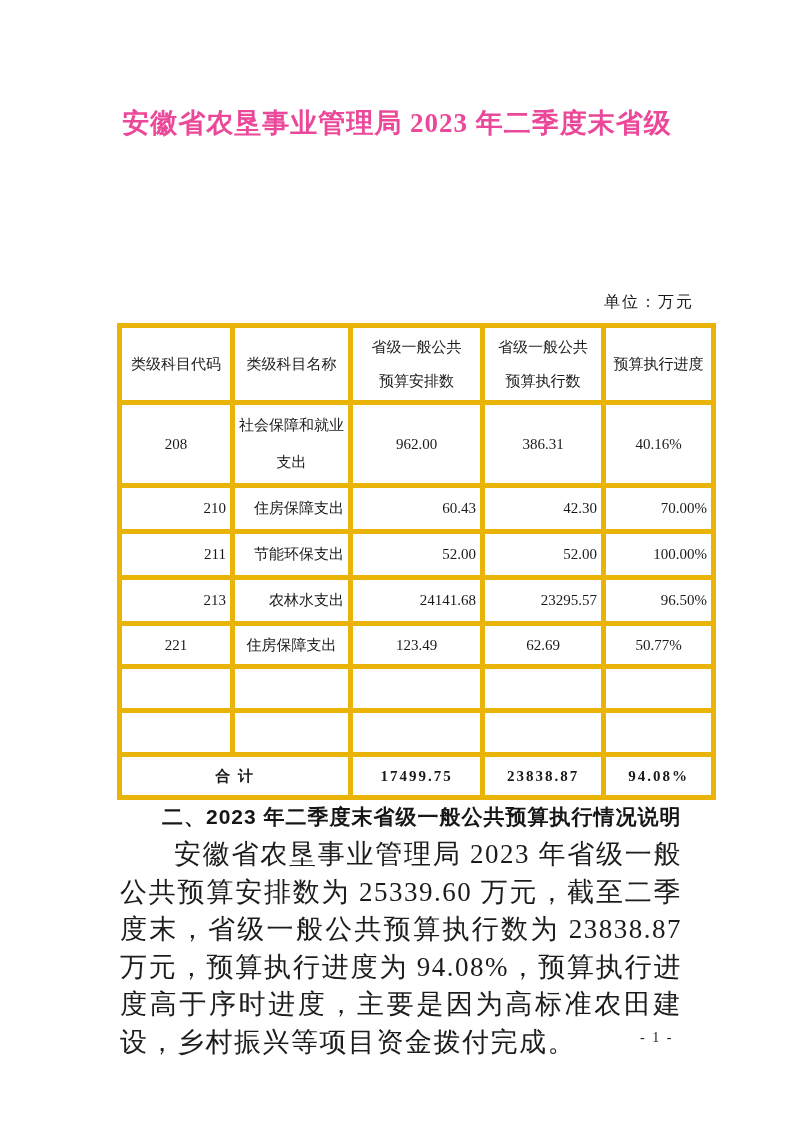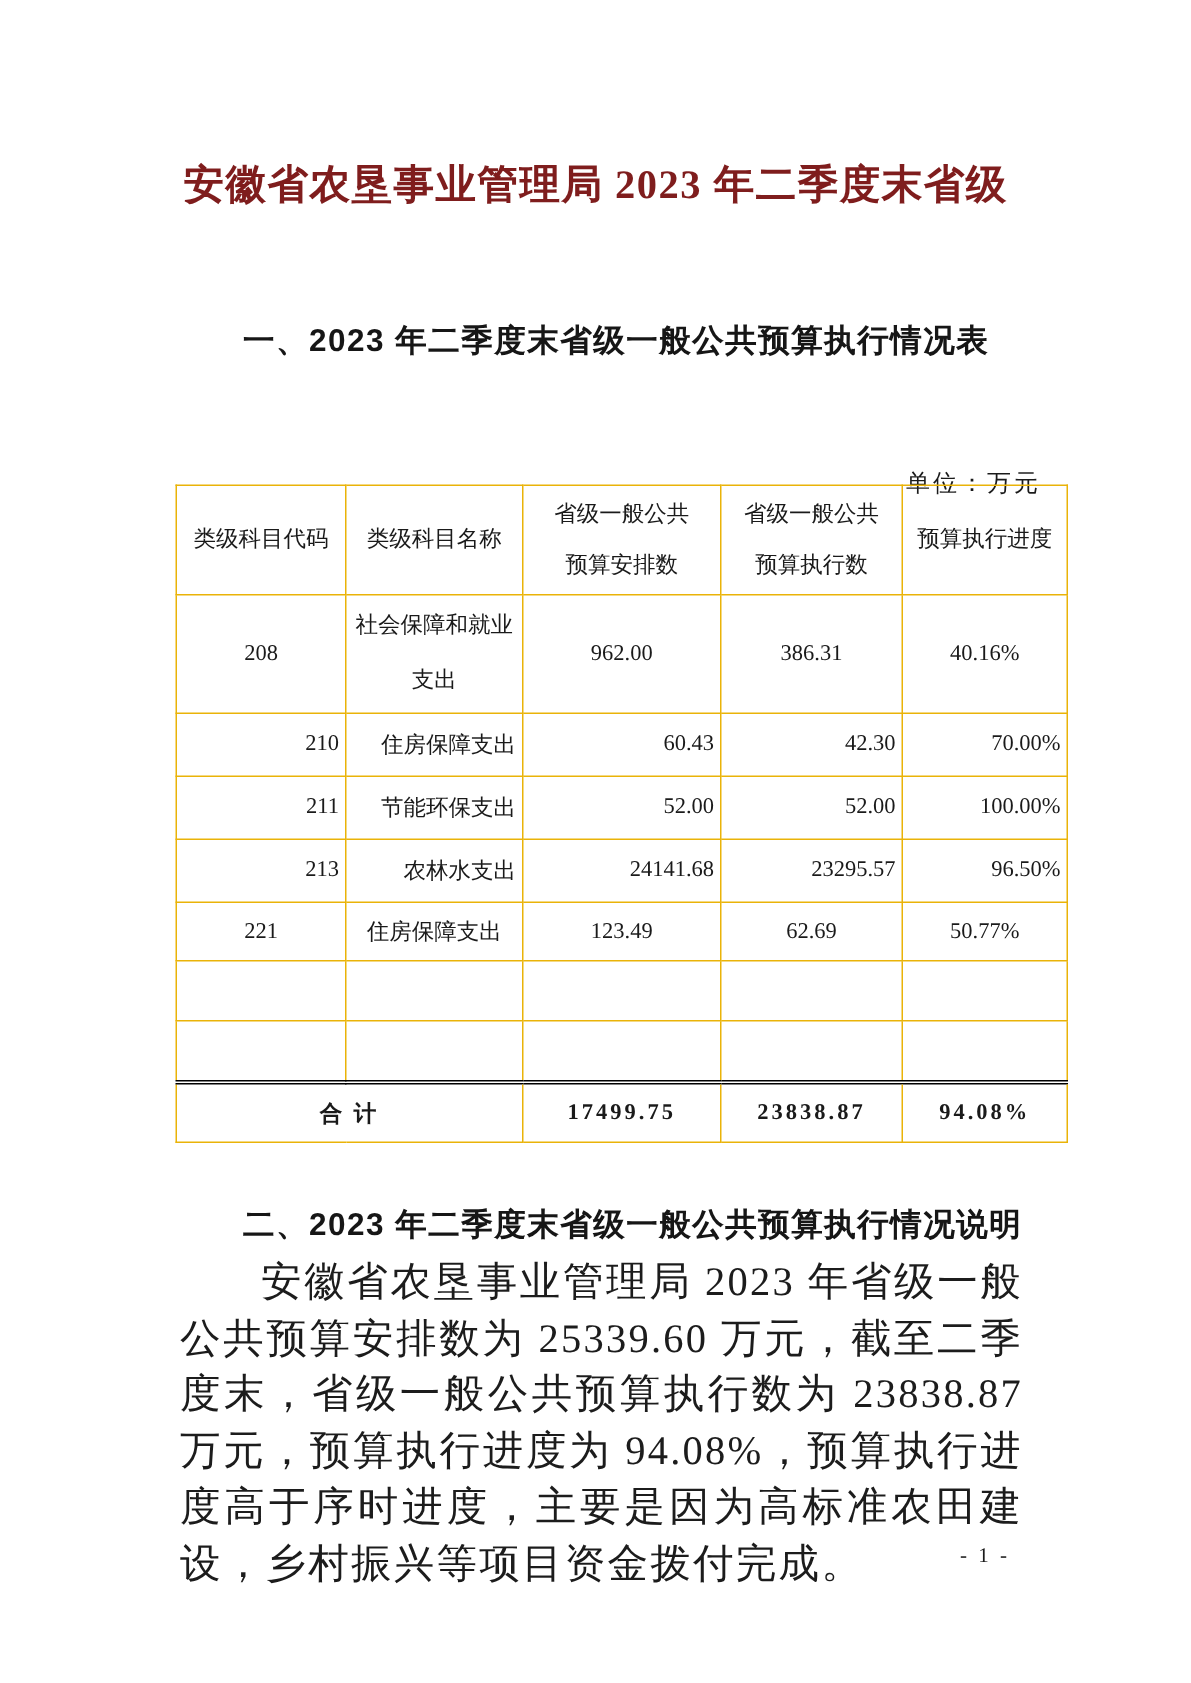--- a/index.html
+++ b/index.html
@@ -12,53 +12,53 @@
     font-family:"Liberation Serif", "DejaVu Serif", serif;
     overflow:hidden;
   }
 
   
   .doc-title {
     position:absolute; top:100px; left:0; width:794px;
     text-align:center;
     font-size:27px; font-weight:bold;
     line-height:46px; letter-spacing:1px;
-    color:#7f1d1d;
+    color:#ec4899;
   }
 
   
   .section-heading {
     margin:0;
     font-family:"Liberation Sans", "DejaVu Sans", sans-serif;
     font-size:21px; font-weight:bold;
     letter-spacing:1px;
     text-indent:2em;
     color:#161616;
   }
   .section1-heading {
     position:absolute; top:209px; left:120px; width:620px;
     line-height:38px;
   }
 
   
   .unit-label {
     position:absolute; top:292px; right:100px;
-    font-size:16px; letter-spacing:2px;margin-top:20px;
+    font-size:16px; letter-spacing:2px;
   }
 
   
   table.budget-table {
     position:absolute; top:323px; left:117px;
     width:594px;
     border-collapse:collapse;
     table-layout:fixed;
     font-size:15px;
   }
   table.budget-table td {
-    border:1px solid #eab308;
+    border:5px solid #eab308;
     text-align:center;
     vertical-align:middle;
     padding:0 4px;
     overflow:hidden;
   }
   tr.header-row td { height:72px; line-height:34px; }
   tr.row-tall td   { height:78px; line-height:37px; }
   tr.row-std td    { height:41px;text-align:right; }
   tr.row-short td  { height:38px; }
   tr.row-empty td  { height:39px; }
@@ -92,21 +92,20 @@
 </style>
 </head>
 <body>
 
 <div class="page">
 
   <div class="doc-title">
     <div>安徽省农垦事业管理局 2023 年二季度末省级</div>
   </div>
 
-  <h2 class="section-heading section1-heading">一、2023 年二季度末省级一般公共预算执行情况表</h2>
 
   <div class="unit-label">单位：万元</div>
 
   <table class="budget-table">
     <colgroup>
       <col style="width:113px">
       <col style="width:118px">
       <col style="width:132px">
       <col style="width:121px">
       <col style="width:110px">

